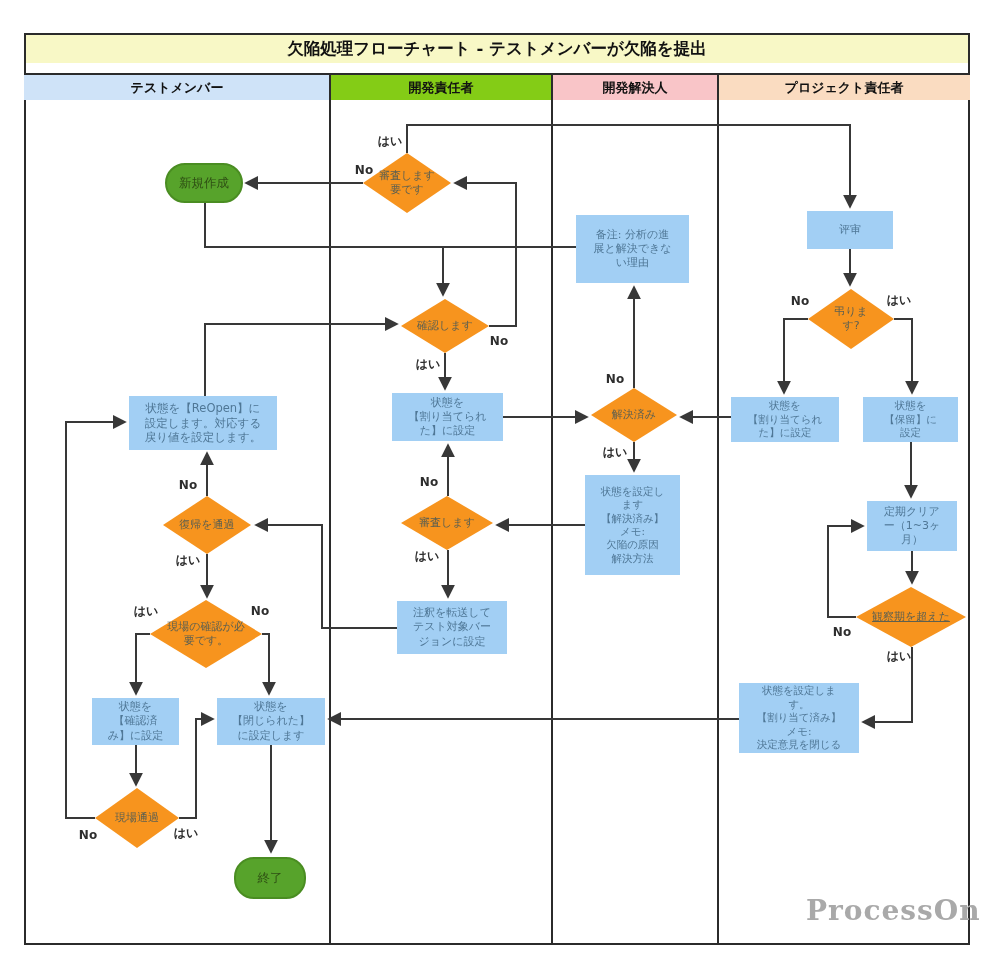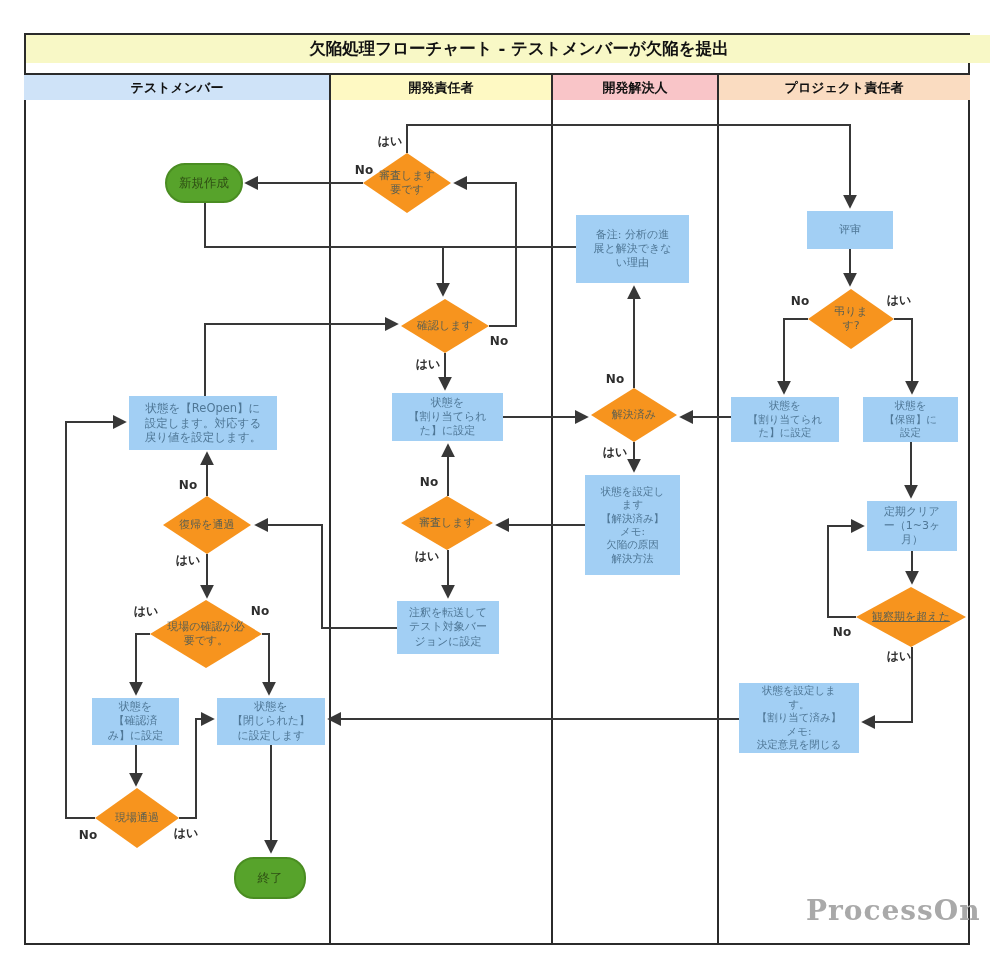--- a/index.html
+++ b/index.html
@@ -17,21 +17,21 @@
     --watermark:#a9a9a9;
   }
   html,body{margin:0;padding:0;background:#fff;}
   #page{position:relative;width:1000px;height:976px;background:#fff;overflow:hidden;
         font-family:"DejaVu Sans","Liberation Sans",sans-serif;}
   #canvas{position:absolute;inset:0;}
   .frame{position:absolute;left:24px;top:33px;width:946px;height:912px;
          border:2px solid var(--border);box-sizing:border-box;background:#fff;}
   .title-bar{position:absolute;left:26px;top:35px;width:942px;height:28px;
              background:var(--title-bg);display:flex;align-items:center;justify-content:center;
-             font-size:16.5px;font-weight:bold;color:#111;padding-left:22px;}
+             font-size:16.5px;font-weight:bold;color:#111;}
   .hline{position:absolute;height:2px;background:var(--border);}
   .lane-header{position:absolute;top:75px;height:25px;box-sizing:border-box;
                display:flex;align-items:center;justify-content:center;
                font-size:13px;font-weight:bold;color:#111;text-align:center;}
   .lane-divider{position:absolute;top:75px;width:2px;background:var(--border);}
   svg.edges{position:absolute;left:0;top:0;pointer-events:none;}
   svg.edges polyline{fill:none;stroke:var(--line);stroke-width:2;}
   .edge-label{font-size:12px;font-weight:bold;fill:var(--label);
               font-family:"DejaVu Sans","Liberation Sans",sans-serif;}
   .node{position:absolute;display:flex;align-items:center;justify-content:center;box-sizing:border-box;}
@@ -54,21 +54,21 @@
 <body>
 
 <div id="page">
   <div id="canvas">
     <div class="frame"></div>
     <div class="title-bar">欠陥処理フローチャート - テストメンバーが欠陥を提出</div>
     <div class="watermark">ProcessOn</div>
   <div class="hline" style="left: 24px; top: 73px; width: 946px;"></div>
       <div class="hline" style="left: 24px; top: 98px; width: 946px;"></div>
       <div class="lane-header" style="left: 24px; width: 306px; height: 25px; background: rgb(207, 227, 248);">テストメンバー</div>
-      <div class="lane-header" style="left: 330px; width: 222px; height: 25px; background: #fef9c3;">開発責任者</div>
+      <div class="lane-header" style="left: 330px; width: 222px; height: 25px; background: #84cc16;">開発責任者</div>
       <div class="lane-divider" style="left: 329px; height: 870px;"></div>
       <div class="lane-header" style="left: 552px; width: 166px; height: 25px; background: rgb(249, 197, 200);">開発解決人</div>
       <div class="lane-divider" style="left: 551px; height: 870px;"></div>
       <div class="lane-header" style="left: 718px; width: 252px; height: 25px; background: rgb(250, 220, 193);">プロジェクト責任者</div>
       <div class="lane-divider" style="left: 717px; height: 870px;"></div>
       <svg class="edges" width="1000" height="976" viewBox="0 0 1000 976">
         <defs>
           <marker id="arr" viewBox="0 0 10 10" refX="8" refY="5" markerWidth="7" markerHeight="7" orient="auto-start-reverse">
             <path d="M0,0 L10,5 L0,10 z" fill="#383838"></path>
           </marker>
@@ -174,21 +174,21 @@
       <div class="node process" style="left: 392px; top: 393px; width: 111px; height: 48px;">
         <div class="shape"></div>
         <div class="lbl">状態を
 【割り当てられ
 た】に設定</div>
       </div>
       <div class="node decision" style="left: 401px; top: 496px; width: 92px; height: 54px;">
         <div class="shape"></div>
         <div class="lbl">審査します</div>
       </div>
-      <div class="node process" style="left: 397px; top: 601px; width: 102px; height: 53px;">
+      <div class="node process" style="left: 397px; top: 601px; width: 110px; height: 53px;">
         <div class="shape"></div>
         <div class="lbl">注釈を転送して
 テスト対象バー
 ジョンに設定</div>
       </div>
       <div class="node process" style="left: 576px; top: 215px; width: 113px; height: 68px;">
         <div class="shape"></div>
         <div class="lbl">备注: 分析の進
 展と解決できな
 い理由</div>

